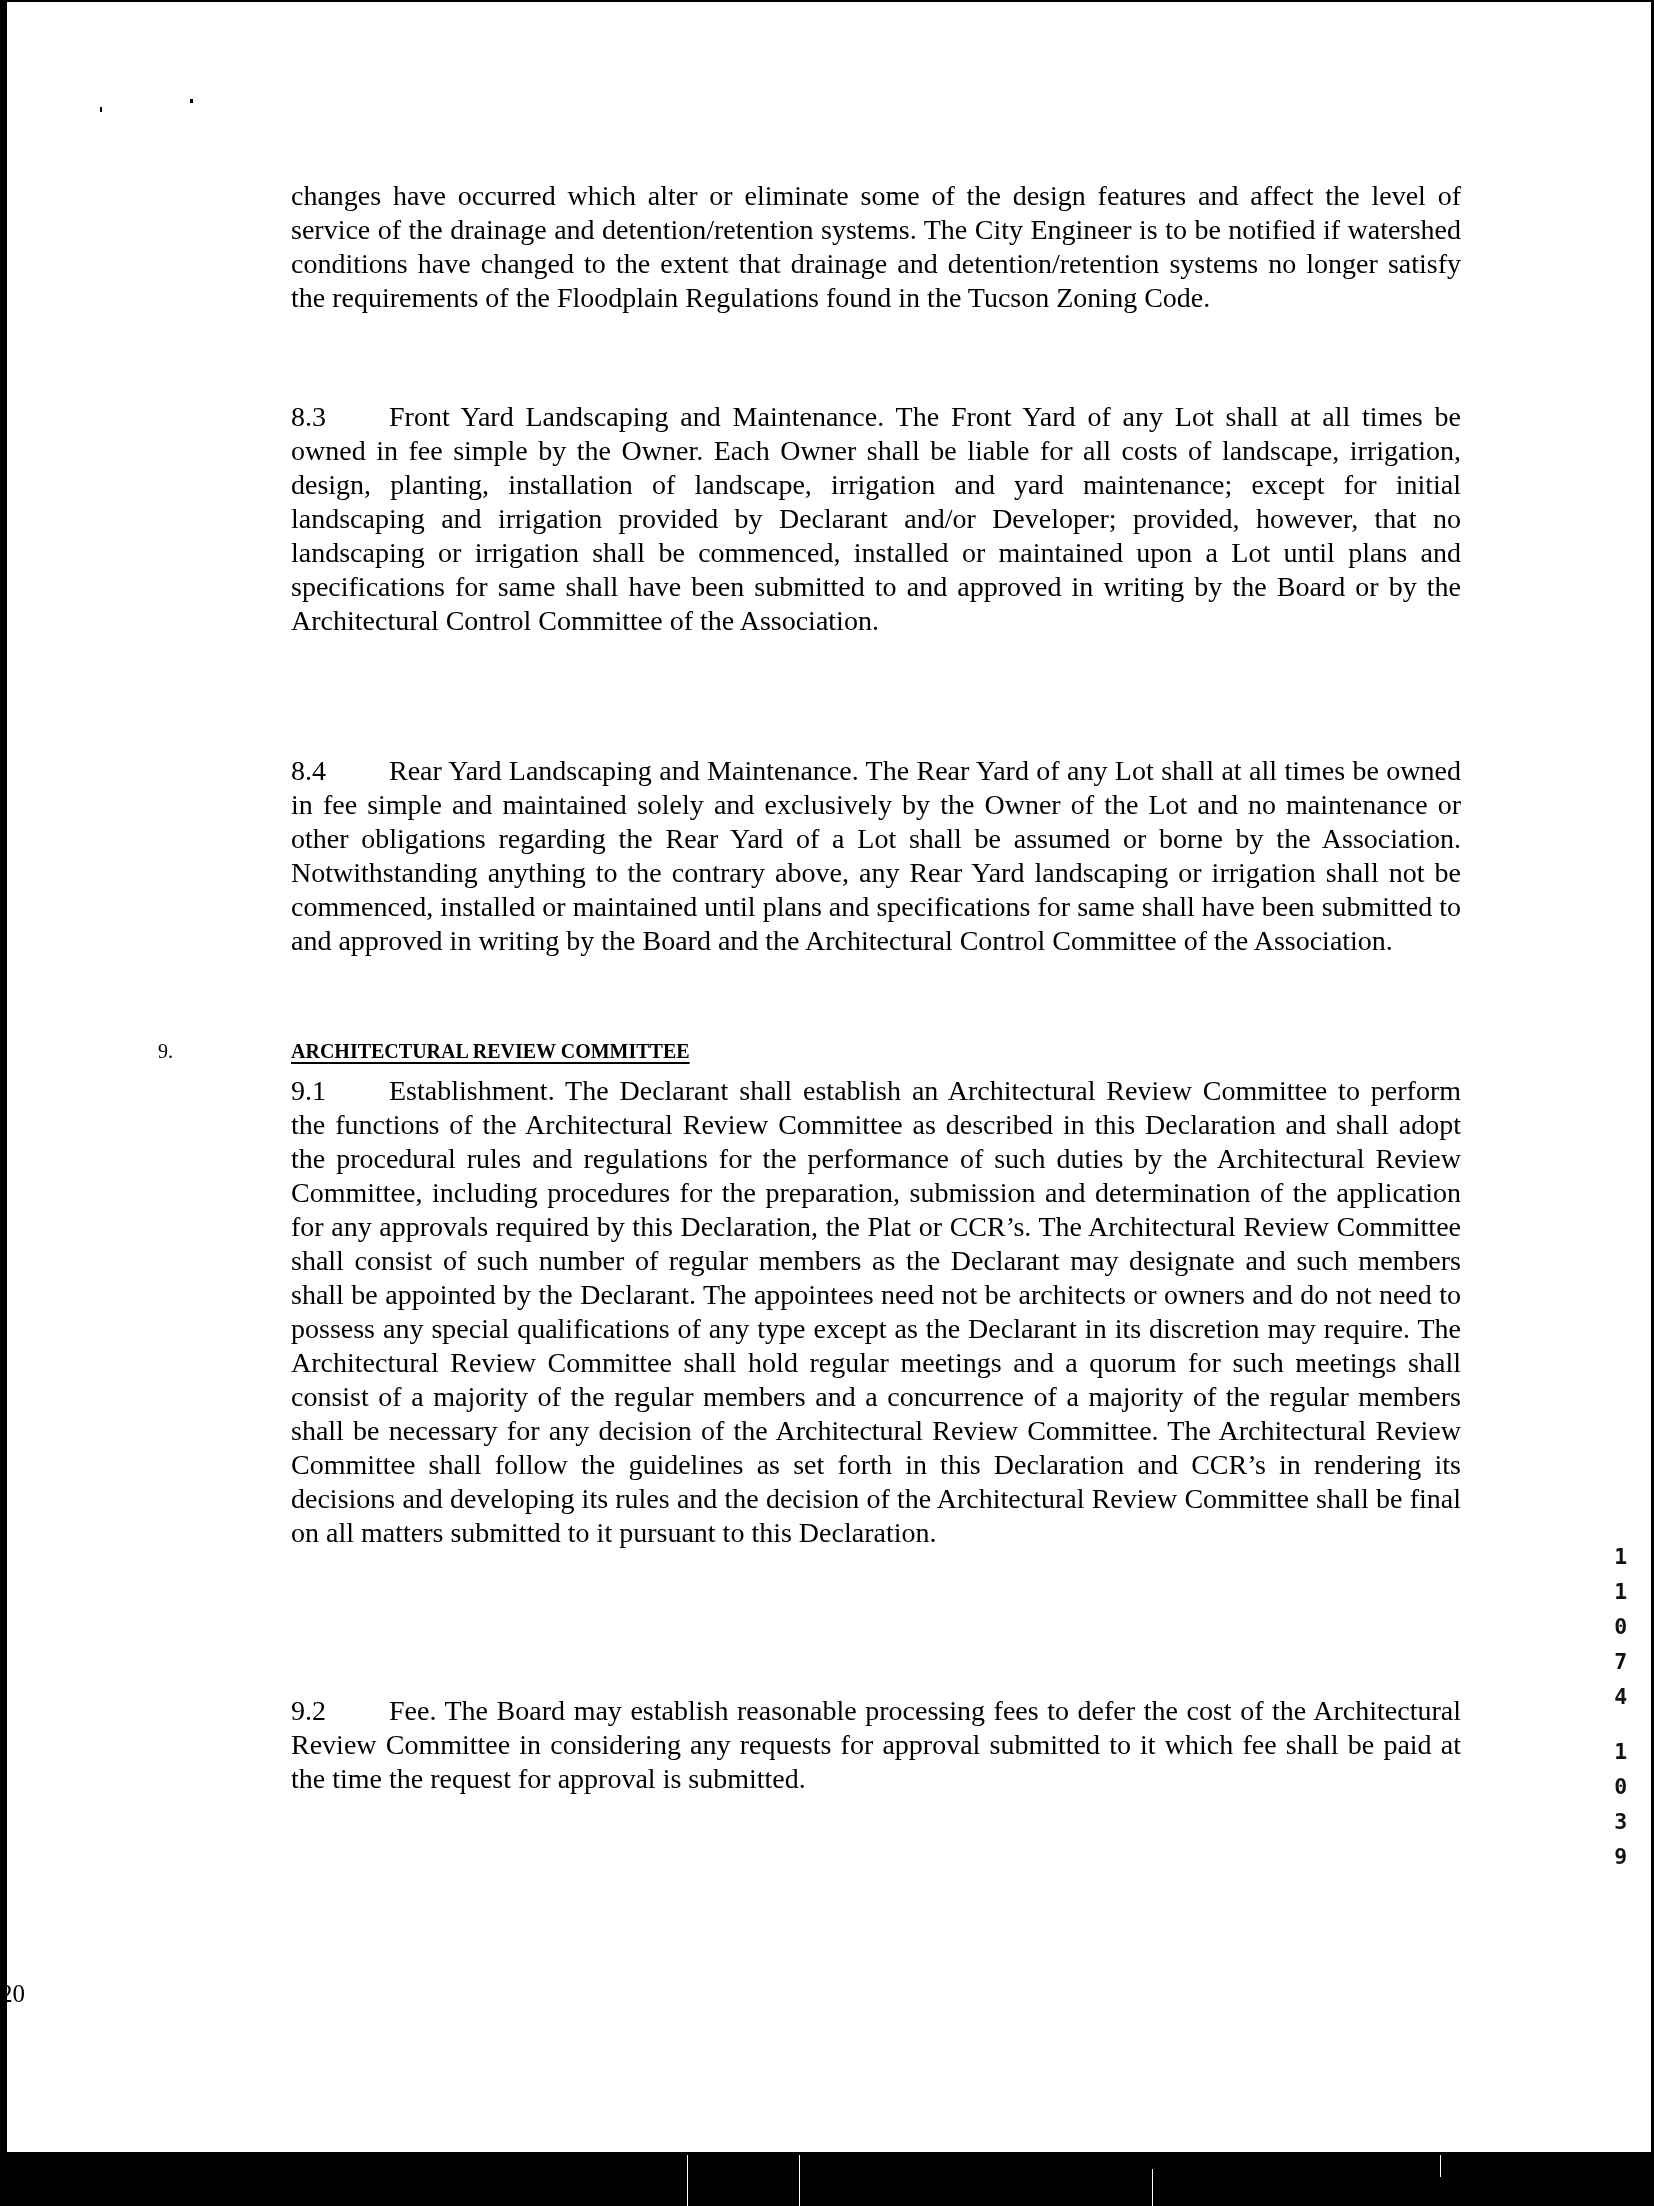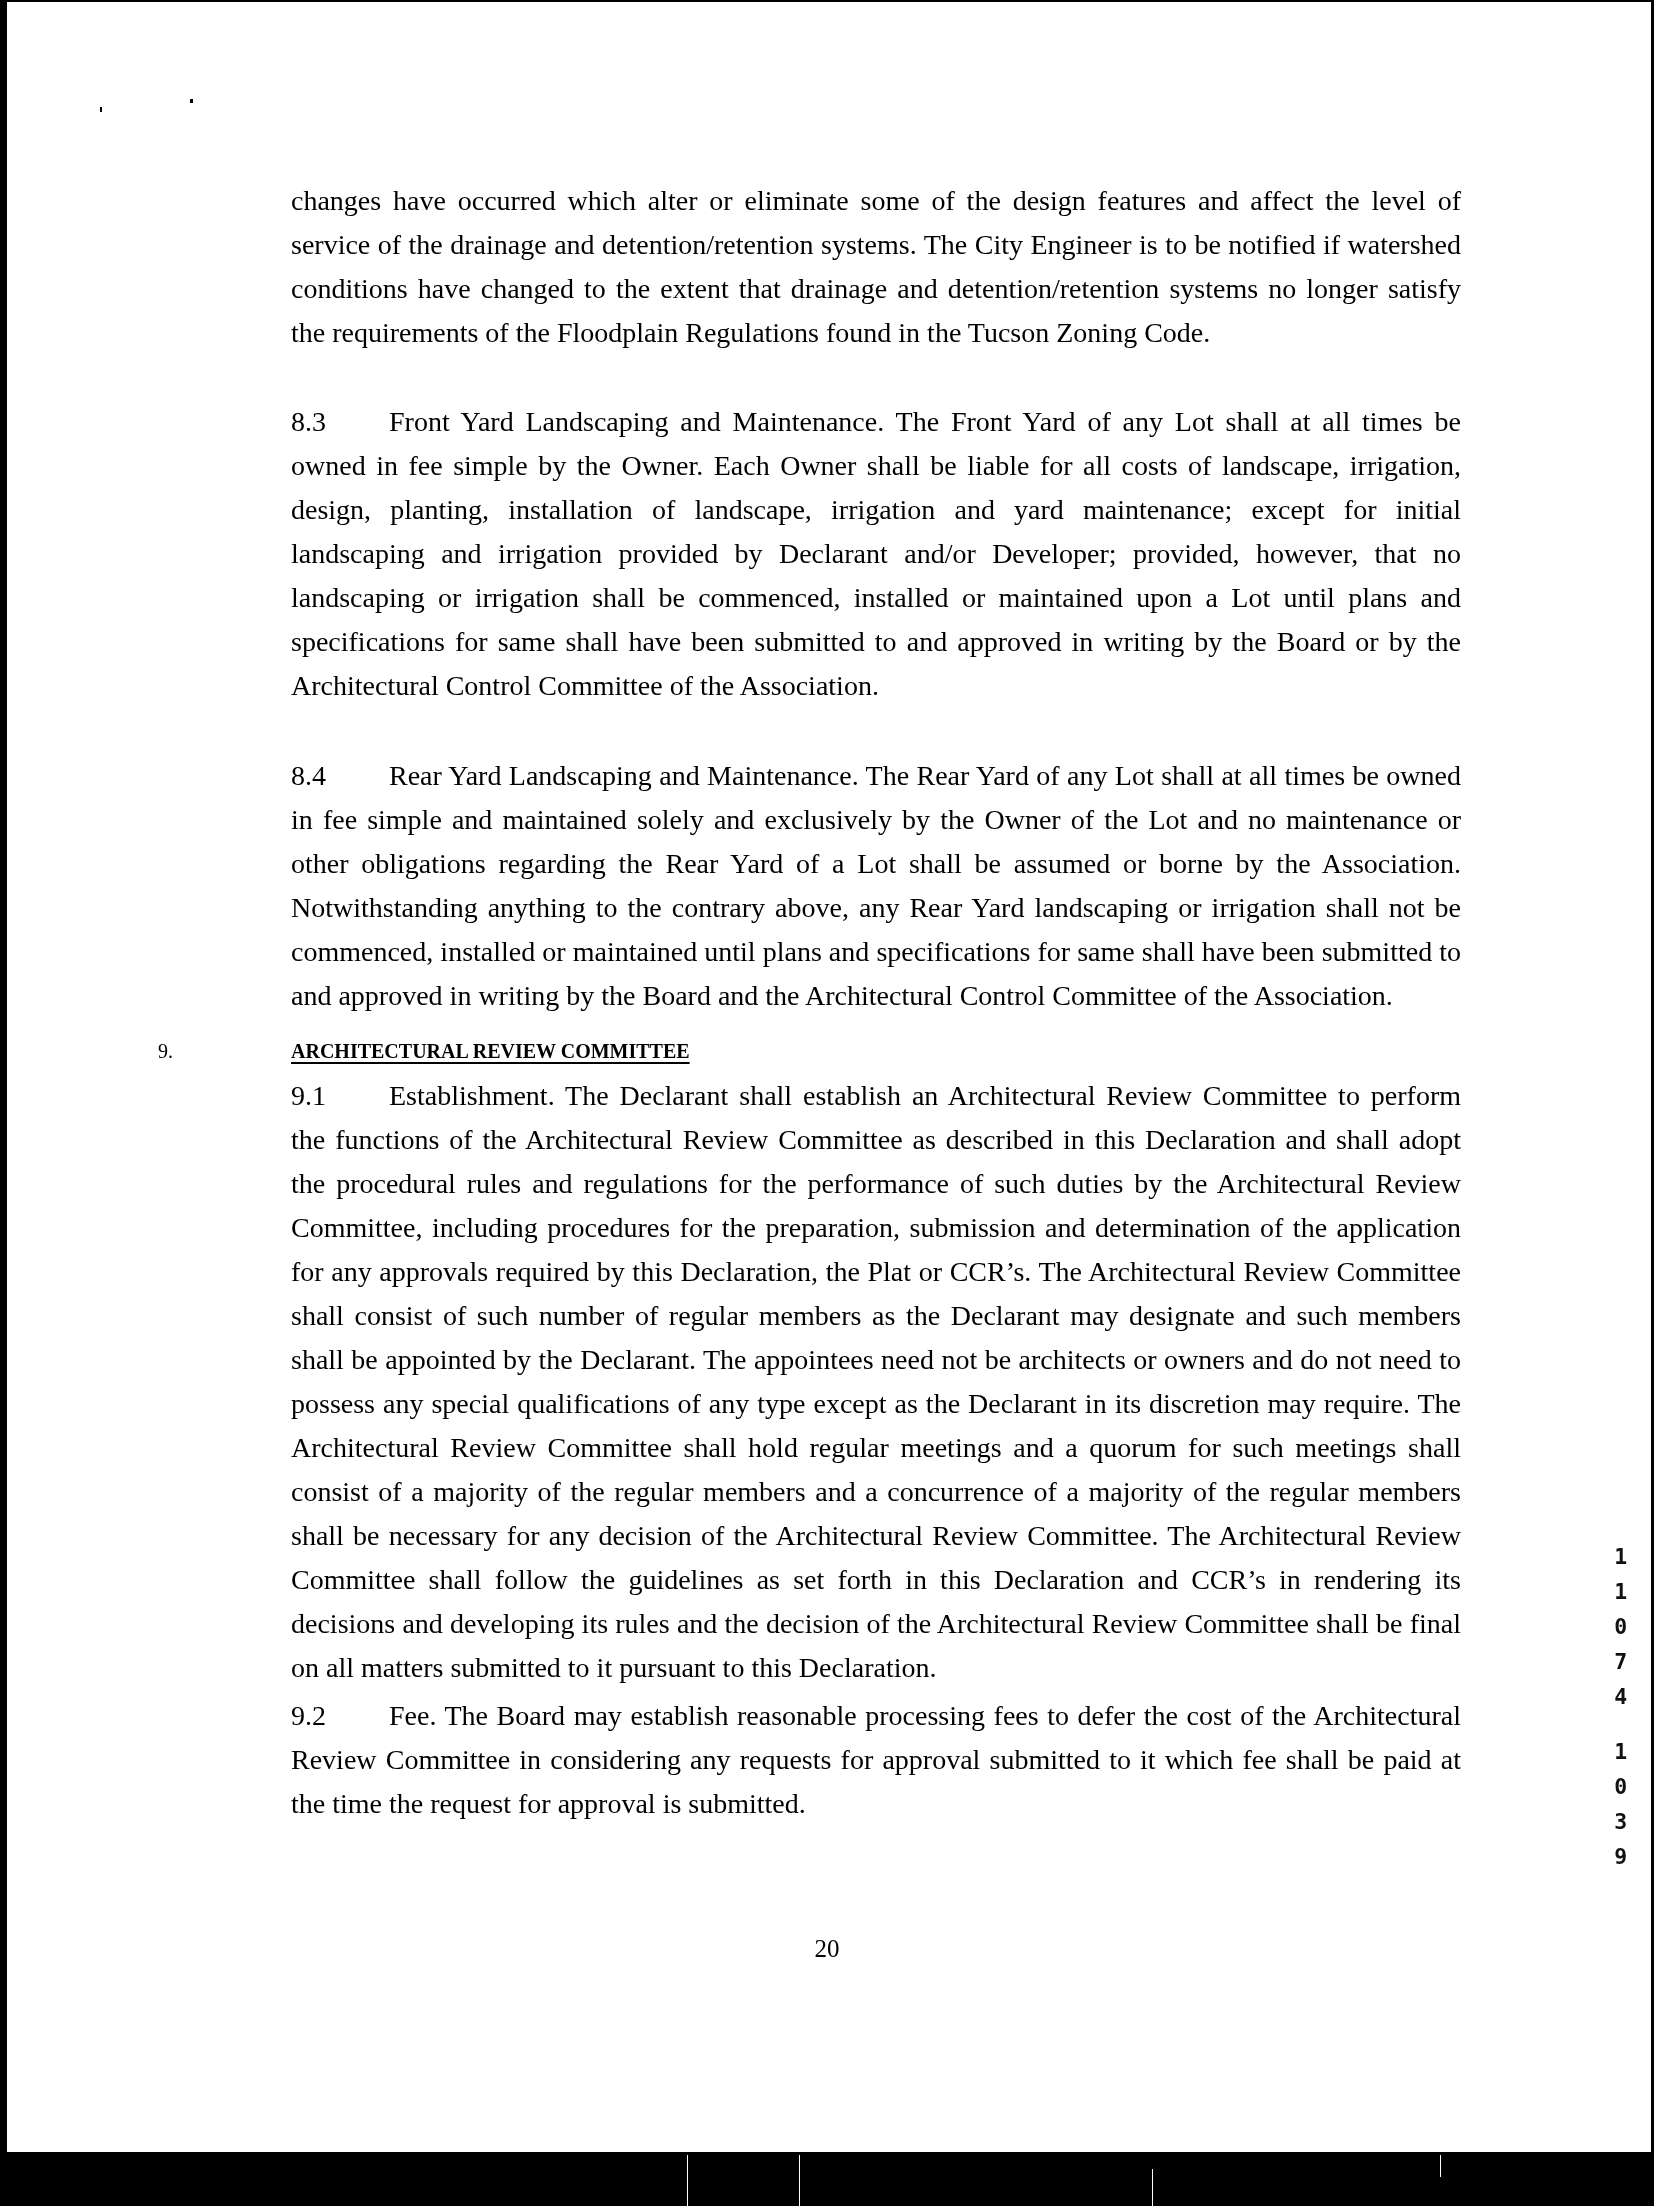--- a/index.html
+++ b/index.html
@@ -11,37 +11,37 @@
   }
   .border-left { position: absolute; left: 0; top: 0; width: 6.8px; height: 2206px; background: #000; }
   .border-top { position: absolute; left: 0; top: 0; width: 1654px; height: 2px; background: #000; }
   .border-right { position: absolute; right: 0; top: 0; width: 2.9px; height: 2155px; background: #000; }
   .bottom-band { position: absolute; left: 0; top: 2152px; width: 1654px; height: 54px; background: #000; }
   .band-line { position: absolute; top: 2155px; width: 1px; background: #fff; }
   .speck { position: absolute; background: #000; }
 
   .page-text {
     position: absolute; left: 291px; width: 1170px;
-    font-size: 28px; line-height: 44px; text-align: justify;
+    font-size: 28px; line-height: 34px; text-align: justify;
     text-align-last: left;
   }
   .page-text p { margin: 0; }
   .para-num { display: inline-block; width: 98px; }
   .para-title { font-weight: normal; }
 
   .section-heading {
     position: absolute; left: 158px; top: 1032px;
     font-size: 20px; line-height: 38px; font-weight: bold;
   }
   .section-heading .sec-num { display: inline-block; width: 133px; font-weight: normal; }
   .section-heading .sec-title { text-decoration: underline; text-underline-offset: 3.9px; text-decoration-thickness: 2px; }
 
   .page-number {
-    position: absolute; top: 1935px; left: 0; width: 1654px;
-    text-align: center; font-size: 25px;
+    position: absolute; top: 1980px; left: 0; width: 1654px;
+    font-size: 25px;
   }
   .stamp {
     position: absolute; left: 1611px; width: 19.5px;
     font-family: "DejaVu Sans Mono", monospace; font-size: 21.5px; font-weight: bold;
     line-height: 35px; text-align: center; color: #111;
   }
   .stamp span { display: block; }
 </style>
 </head>
 <body>

